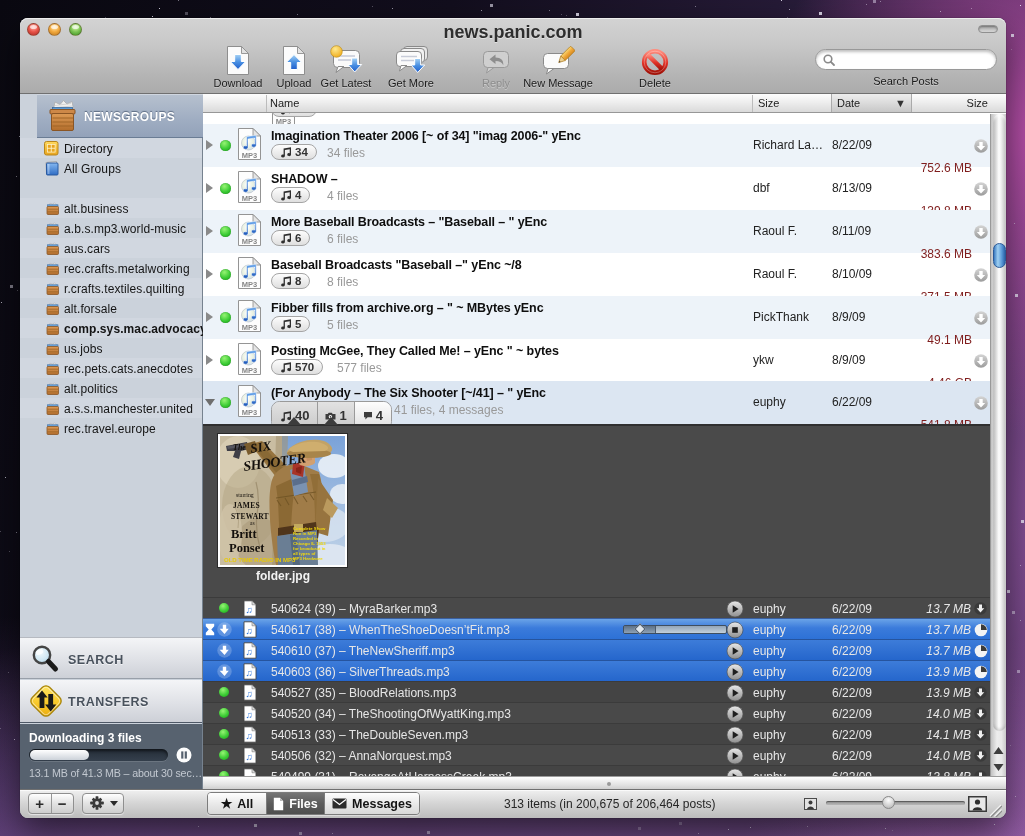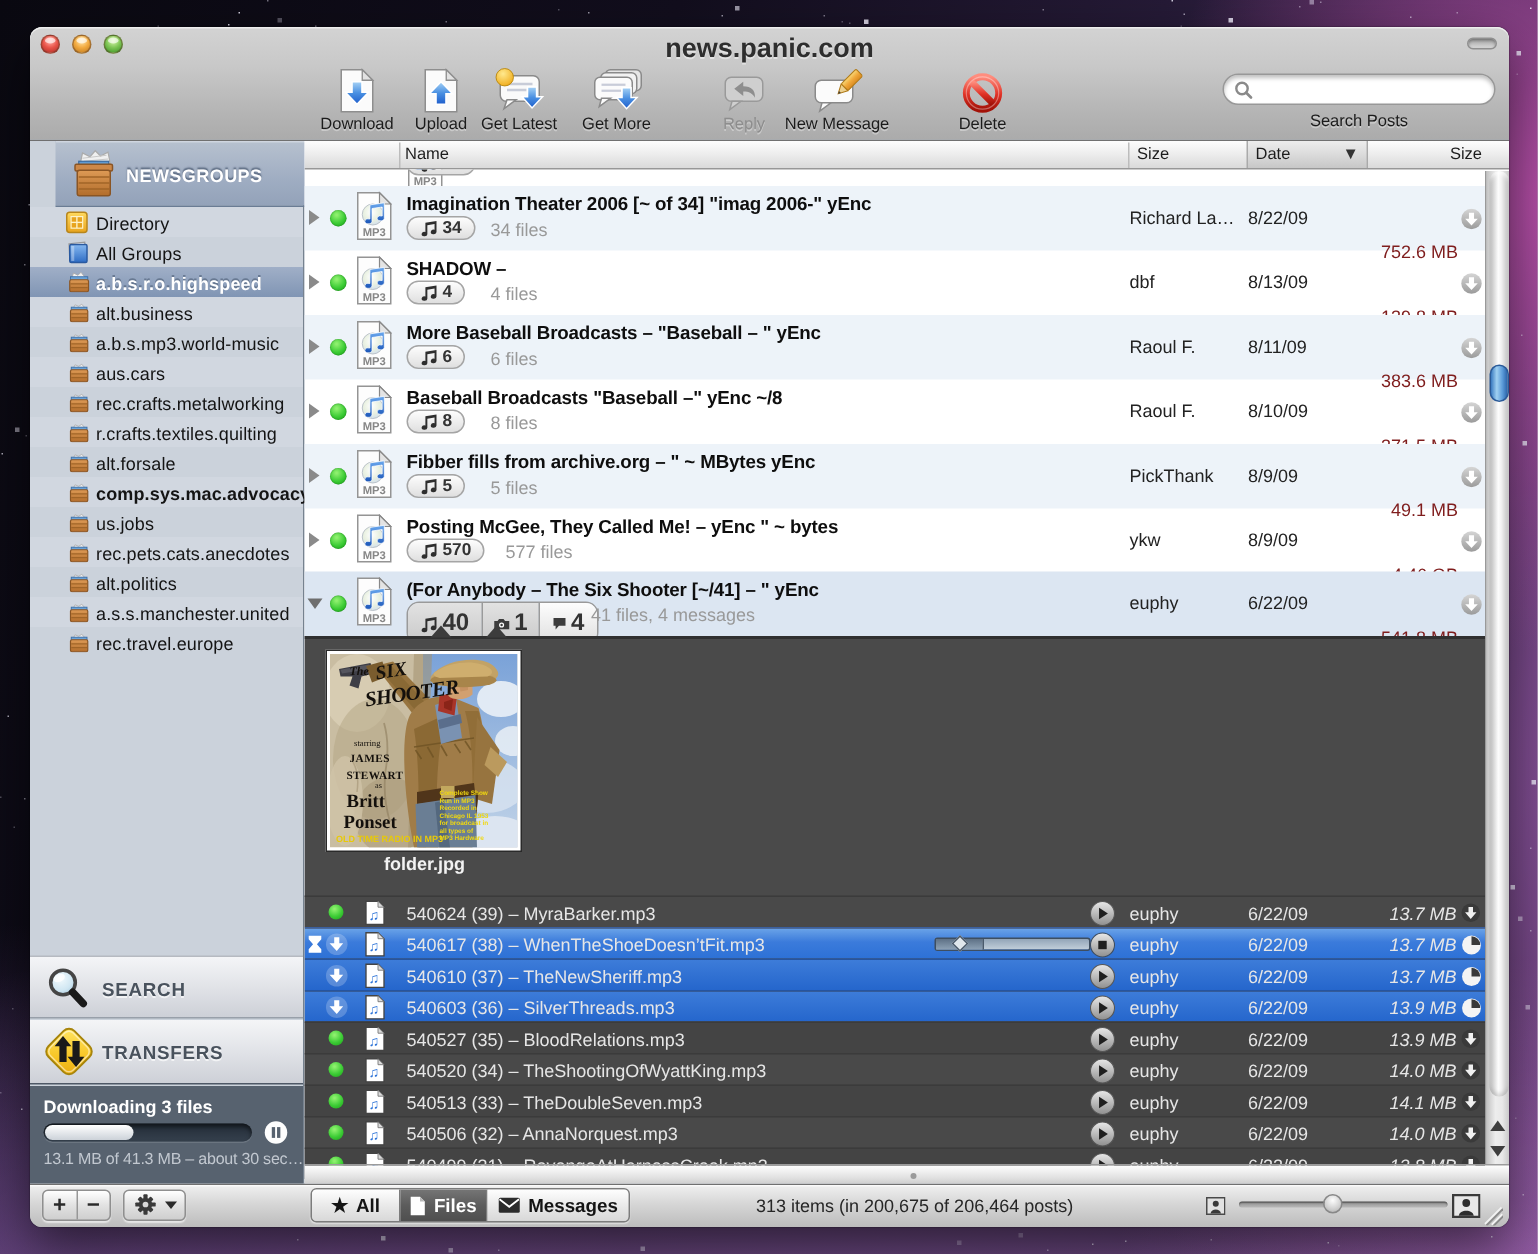--- a/index.html
+++ b/index.html
@@ -370,32 +370,20 @@
         <div class="txt">Directory</div>
       </div>
     <div class="srow" style="top:64px;">
         <svg class="sic" width="17" height="17">
         <path d="M3 2.5 L13.5 1.5 L14 12.5 L3.5 13.5 Z" fill="#f4f4f4" stroke="#9a9a9a" stroke-width=".8"></path>
         <rect x="3.5" y="3" width="11.5" height="12" rx="1" fill="url(#gbl)" stroke="#2a5aa0" stroke-width="1"></rect>
         <rect x="4.5" y="4" width="2" height="10" fill="rgba(255,255,255,.35)"></rect>
       </svg>
         <div class="txt">All Groups</div>
       </div>
-    <div class="srow sel" style="top:84px;">
-        <svg class="sic2" width="15" height="14">
-        <path d="M3 4 L4 1 L7 2.5 L9 .5 L11 3 L12.5 4.5 Z" fill="#f2f2f2" stroke="#aaa" stroke-width=".6"></path>
-        <rect x="2" y="3.5" width="11.5" height="3" fill="#6ba3d8" stroke="#3a6ea8" stroke-width=".6"></rect>
-        <rect x="1.5" y="5.5" width="12.5" height="8" rx="1" fill="url(#gw)" stroke="#8a5524" stroke-width=".8"></rect>
-        <g stroke="#a06427" stroke-width=".8">
-            <line x1="2" y1="8.2" x2="13.5" y2="8.2"></line>
-            <line x1="2" y1="10.8" x2="13.5" y2="10.8"></line>
-          </g>
-      </svg>
-        <div class="txt">a.b.s.r.o.highspeed</div>
-      </div>
     <div class="srow lt" style="top:104px;">
         <svg class="sic2" width="15" height="14">
         <path d="M4 4.2 L5 2.2 L7.5 3.2 L9.5 1.8 L11 3.6 L12 4.4 Z" fill="#eeeeee" stroke="#b0b0b0" stroke-width=".6"></path>
         <rect x="2.5" y="3.8" width="10.5" height="2.4" fill="#6ba3d8" stroke="#3a6ea8" stroke-width=".6"></rect>
         <rect x="2" y="5.5" width="11.5" height="8" rx="1" fill="url(#gw)" stroke="#8a5524" stroke-width=".8"></rect>
         <g stroke="#a06427" stroke-width=".8">
             <line x1="2.5" y1="8.2" x2="13" y2="8.2"></line>
             <line x1="2.5" y1="10.8" x2="13" y2="10.8"></line>
           </g>
       </svg>
@@ -732,21 +720,21 @@
       <div class="discdn"></div>
         <div class="gdot"></div>
       <svg class="mp3i" width="25" height="34">
       <path d="M1.5 1.5 H16 L23.5 9 V32.5 H1.5 Z" fill="#fdfdfd" stroke="#949494"></path>
       <path d="M16 1.5 L23.5 9 H16 Z" fill="#e4e4e4" stroke="#888" stroke-width=".8"></path>
       <circle cx="11.5" cy="16" r="7" fill="url(#gcd)" stroke="#b4bcc4" stroke-width=".6"></circle>
       <path d="M9.6 9.6 L19.2 8.2 V18.6 A2.4 1.7 0 1 1 17.8 17 V11 L11 12 V20.6 A2.4 1.7 0 1 1 9.6 19 Z" fill="url(#gnote)" stroke="#fff" stroke-width=".5"></path>
       <text x="12.5" y="30.5" font-size="7.5" font-weight="bold" fill="#878787" text-anchor="middle" font-family="Liberation Sans">MP3</text>
     </svg>
       <div class="title">(For Anybody – The Six Shooter [~/41] – " yEnc</div>
-      <div style="position:absolute;left:68px;top:20px;height:29px;display:flex;border:1px solid #9a9a9a;border-radius:8.5px;overflow:hidden;font-size:16px;font-weight:bold;color:#333;">
+      <div style="position:absolute;left:68px;top:20px;height:29px;display:flex;border:1px solid #9a9a9a;border-radius:8.5px;overflow:hidden;font-size:13px;font-weight:bold;color:#333;">
         <div style="display:flex;align-items:center;gap:3px;padding:0 8px;background:linear-gradient(#e2e2e2,#c9c9c9);border-right:1px solid #9a9a9a;"><svg width="12" height="11" viewBox="0 0 12 11" style="margin-top:1px;">
               <path d="M3.6 1.5 L11 .3 V7.7 A1.9 1.5 0 1 1 9.7 6.2 V2.3 L4.9 3.1 V9.1 A1.9 1.5 0 1 1 3.6 7.6 Z" fill="#2e2e2e"></path>
             </svg> 40</div>
         <div style="display:flex;align-items:center;gap:3px;padding:0 7px;background:linear-gradient(#e2e2e2,#c9c9c9);border-right:1px solid #9a9a9a;"><svg width="11" height="8">
               <path d="M.5 2 h2.2 l1-1.3 h3 l1 1.3 h2.8 v5.5 H.5 Z" fill="#3c3c3c"></path>
               <circle cx="5.4" cy="4.7" r="1.7" fill="#fff"></circle>
               <circle cx="5.4" cy="4.7" r=".8" fill="#3c3c3c"></circle>
             </svg> 1</div>
         <div style="display:flex;align-items:center;gap:3px;padding:0 8px;background:linear-gradient(#fdfdfd,#dfdfdf);"><svg width="10" height="9">
               <path d="M1 1 h8 v5.2 h-4.4 L2.4 8.6 V6.2 H1 Z" fill="#3c3c3c"></path>

